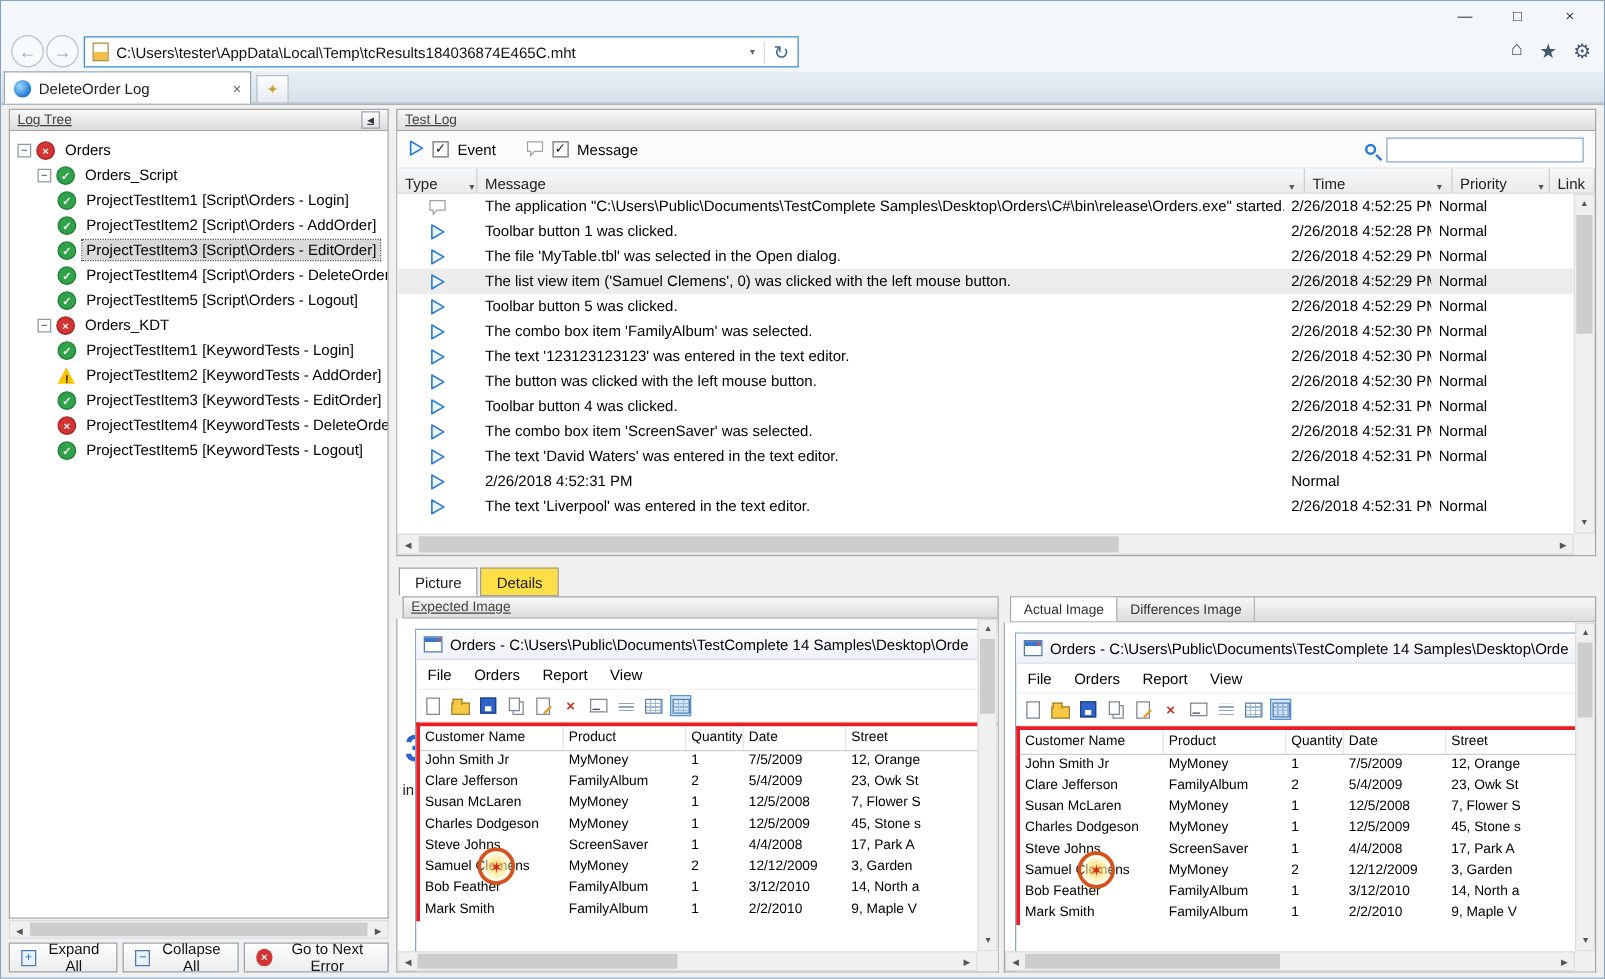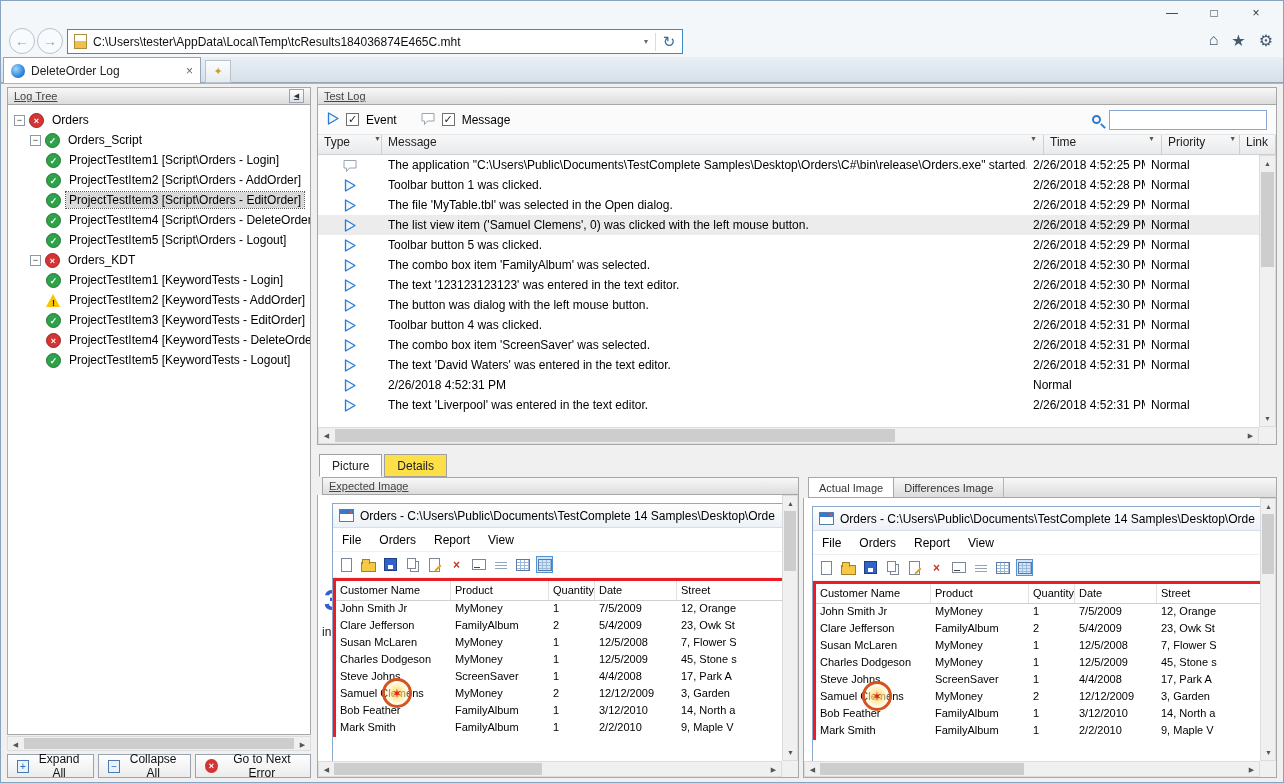--- a/index.html
+++ b/index.html
@@ -11,21 +11,21 @@
   
   .titlebar { position:absolute; top:0; left:0; right:0; height:24px; background:#f4f7fa; }
   .win-controls { position:absolute; top:2px; right:6px; display:flex; }
   .win-btn { width:42px; height:20px; display:flex; align-items:center; justify-content:center;
              color:#333; font-size:12px; }
   .navbar { position:absolute; top:24px; left:0; right:0; height:32px; background:#f4f7fa; }
   .nav-circle { position:absolute; top:3px; width:26px; height:26px; border:1px solid #b9c3cc;
                 border-radius:50%; color:#9aa4ad; display:flex; align-items:center; justify-content:center;
                 font-size:14px; background:#f8fbfd; }
   .nav-circle.back { left:8px; } .nav-circle.fwd { left:36px; }
-  .addressbar { position:absolute; left:66px; top:4px; width:616px; height:25px; background:#fff;
+  .addressbar { position:absolute; left:66px; top:4px; width:572px; height:25px; background:#fff;
                 border:1px solid #3c89c9; display:flex; align-items:center; }
   .addr-icon { width:13px; height:15px; margin:0 6px; flex:0 0 auto;
                background:linear-gradient(#fff 50%, #f2c04a 50%); border:1px solid #a98f3e; }
   .addr-text { flex:1; white-space:nowrap; overflow:hidden; color:#111; }
   .addr-dd { width:18px; text-align:center; color:#666; font-size:8px; }
   .addr-sep { width:1px; height:18px; background:#d8dde2; }
   .addr-refresh { width:26px; text-align:center; color:#3c6c9c; font-size:15px; }
   .nav-right { position:absolute; right:10px; top:6px; display:flex; gap:13px; color:#44596e; font-size:16px; }
 
   .tabbar { position:absolute; top:56px; left:0; right:0; height:26px;
@@ -100,21 +100,21 @@
   .cb { width:13px; height:13px; border:1px solid #707070; background:#fff; font-size:11px;
         line-height:11px; text-align:center; color:#222; }
   .tl-search { margin-left:auto; display:flex; align-items:center; gap:8px; }
   .search-ico { width:9px; height:9px; border:2px solid #2b7bd4; border-radius:50%; position:relative; }
   .search-ico::after { content:""; position:absolute; width:6px; height:2px; background:#2b7bd4;
         transform:rotate(45deg); left:6px; top:8px; }
   .search-input { width:158px; height:20px; border:1px solid #89a7d0; padding:0 4px;
         font:12px "Liberation Sans",sans-serif; }
   .tl-grid-head { display:grid; grid-template-columns:64px 1fr 118px 78px 36px; height:20px;
         background:linear-gradient(#f7f8fa,#e9eaec); border-bottom:1px solid #cfcfcf; }
-  .th { display:flex; align-items:flex-start; justify-content:space-between; padding:0 6px;
+  .th { display:flex; align-items:flex-end; justify-content:space-between; padding:0 6px;
         border-right:1px solid #cfcfcf; color:#222;gap:24px; }
   .th i { font-style:normal; }
   .th .dd { font-size:7px; color:#555; }
   .tl-rows { position:absolute; top:50px; left:0; right:17px; bottom:17px; overflow:hidden; background:#fff; }
   .log-row { display:grid; grid-template-columns:64px 1fr 118px 78px 36px; height:20px; align-items:center; }
   .log-row.selected { background:#ececec; }
   .lr-type { display:flex; justify-content:center; }
   .lr-msg,.lr-time,.lr-pri { padding:0 6px; white-space:nowrap; overflow:hidden; }
   .tl-vscroll { top:50px; right:0; bottom:17px; width:17px; }
   .tl-hscroll { left:0; right:17px; bottom:0; height:17px; }
@@ -439,21 +439,21 @@
             <span class="lr-time">2/26/2018 4:52:30 PM</span>
             <span class="lr-pri">Normal</span>
             <span class="lr-link"></span>
           </div>
           <div class="log-row">
             <span class="lr-type">
               <svg width="12" height="13" viewBox="0 0 12 13">
                 <path d="M1.5 1 L11 6.5 L1.5 12 Z" fill="#eef6fd" stroke="#2b7bd4" stroke-width="1.3" stroke-linejoin="round"></path>
               </svg>
             </span>
-            <span class="lr-msg">The button was dialog with the left mouse button.</span>
+            <span class="lr-msg">The button was clicked with the left mouse button.</span>
             <span class="lr-time">2/26/2018 4:52:30 PM</span>
             <span class="lr-pri">Normal</span>
             <span class="lr-link"></span>
           </div>
           <div class="log-row">
             <span class="lr-type">
               <svg width="12" height="13" viewBox="0 0 12 13">
                 <path d="M1.5 1 L11 6.5 L1.5 12 Z" fill="#eef6fd" stroke="#2b7bd4" stroke-width="1.3" stroke-linejoin="round"></path>
               </svg>
             </span>

